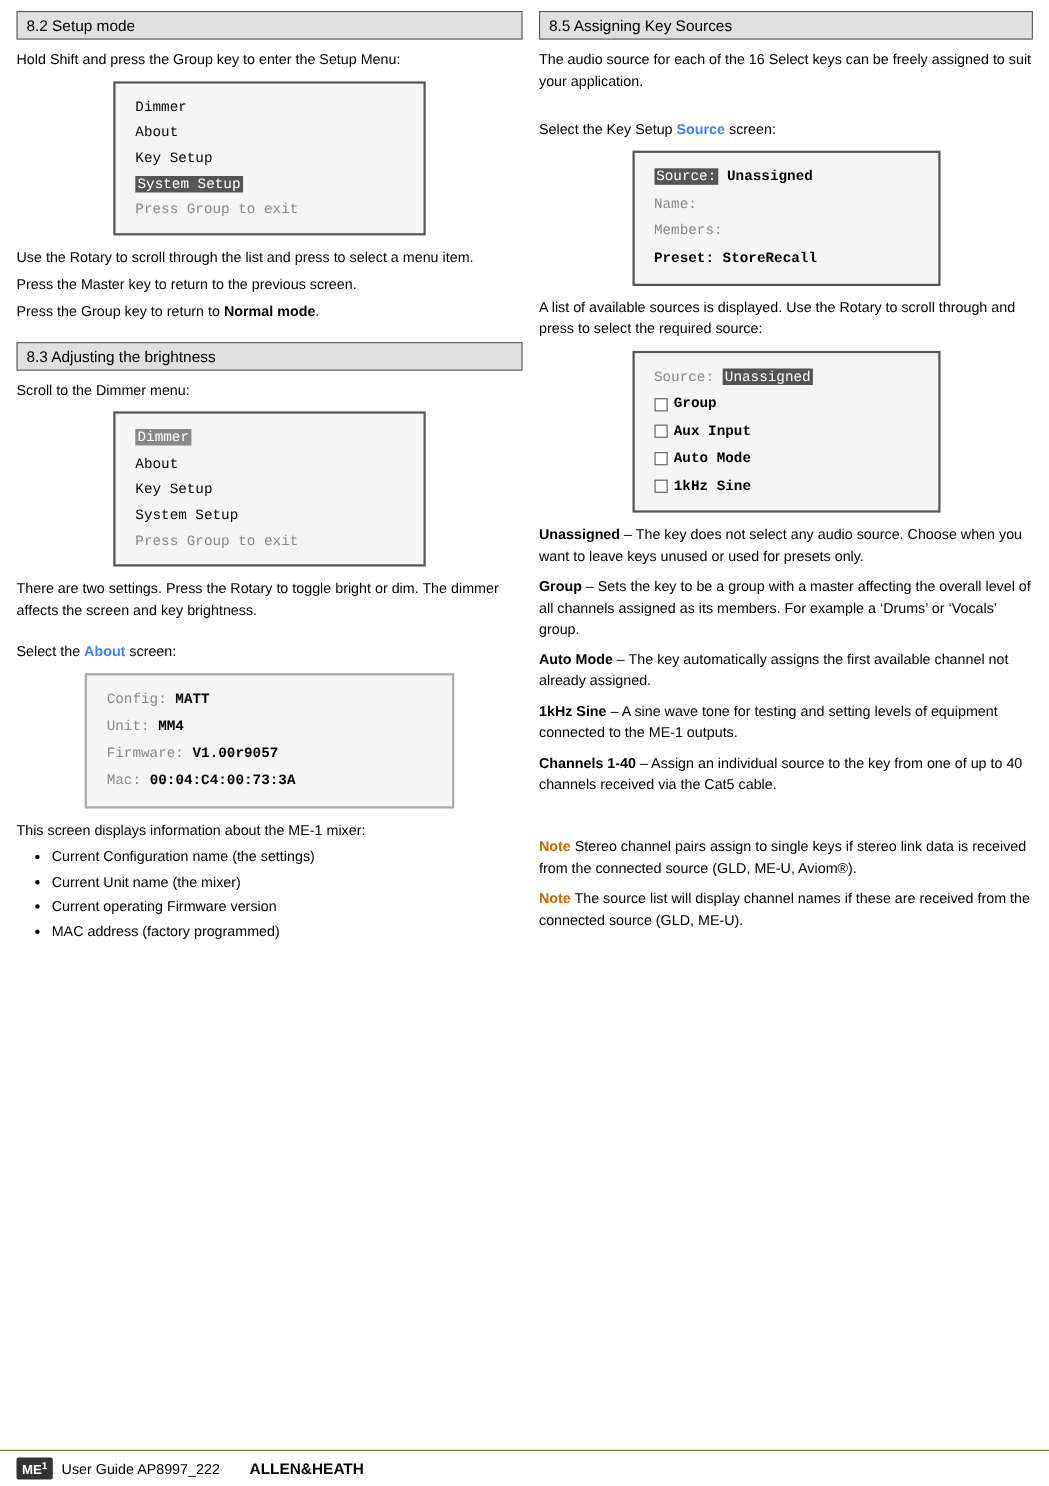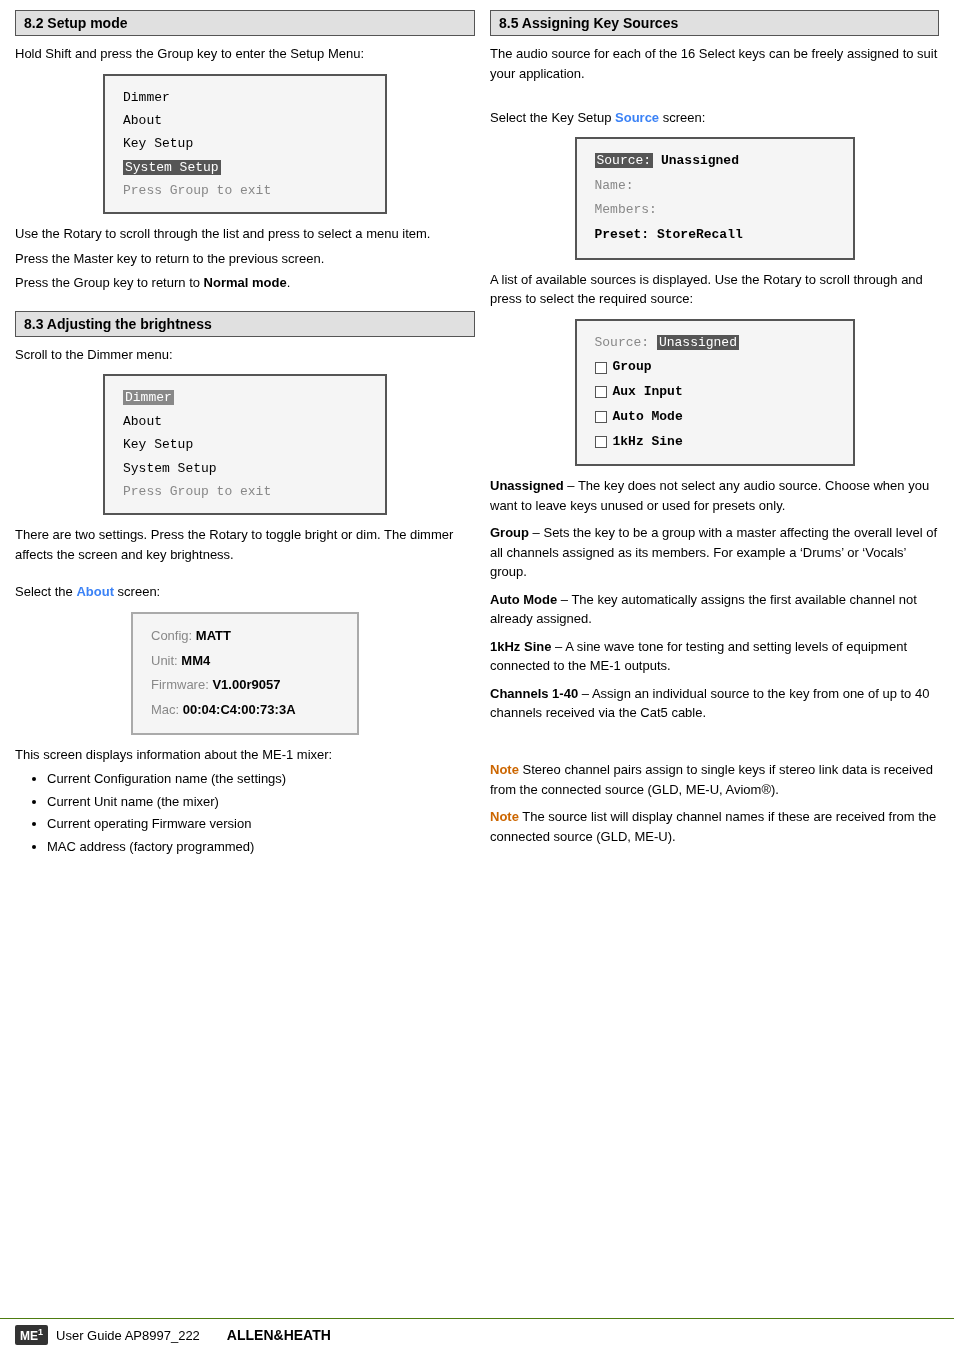--- a/index.html
+++ b/index.html
@@ -31,21 +31,21 @@
     .right-col {
       flex: 1;
     }
     .section {
       margin-bottom: 18px;
     }
     .section-header {
       background: #e0e0e0;
       border: 1.5px solid #555;
       padding: 4px 8px;
-      font-weight: bold;
+      font-weight: normal;
       font-size: 14px;
       margin-bottom: 8px;
     }
     .section-body {
       font-size: 13px;
       line-height: 1.5;
     }
     .section-body p {
       margin-bottom: 5px;
     }
@@ -65,22 +65,22 @@
       padding: 0 2px;
     }
     .menu-box .dimmed {
       color: #888;
     }
     .about-box {
       border: 2px solid #aaa;
       background: #f5f5f5;
       padding: 10px 18px;
       margin: 10px auto;
-      width: 228px;
-      font-family: Liberation Sans, sans-serif;
+      width: 336px;
+      font-family: Liberation Mono, monospace;
       font-size: 13px;
       line-height: 1.9;
       color: #888;
     }
     .about-box .bold-val {
       color: #000;
       font-weight: bold;
     }
     .source-box {
       border: 2px solid #555;

